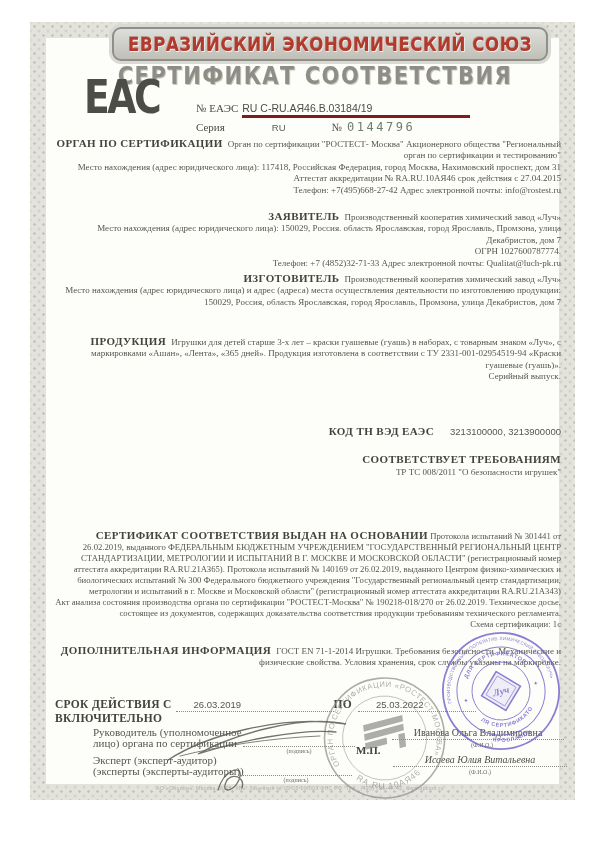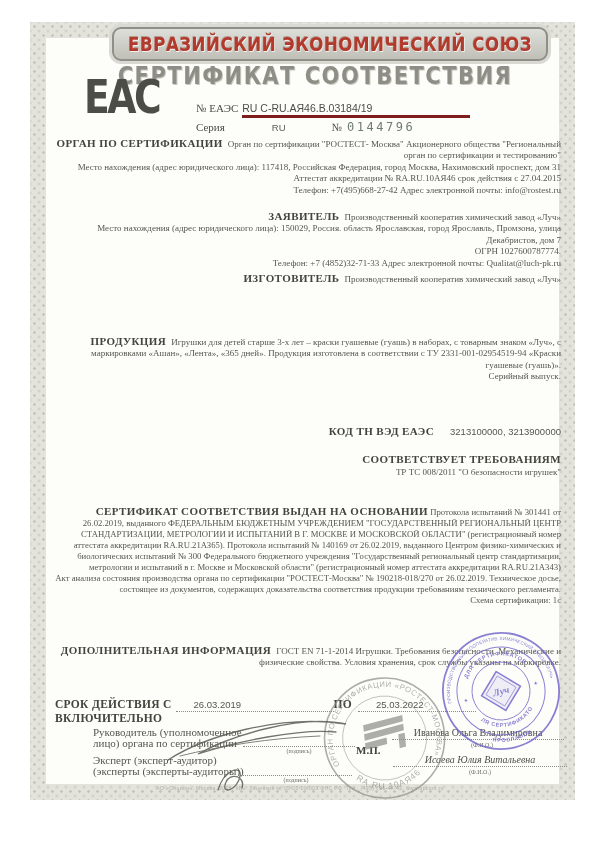--- a/index.html
+++ b/index.html
@@ -124,37 +124,38 @@
 
 <div class="sec" style="top:211px">
   <div class="t"><b class="h">ЗАЯВИТЕЛЬ</b><span class="t-inline">Производственный кооператив химический завод «Луч»</span></div>
   <div class="t">Место нахождения (адрес юридического лица): 150029, Россия. область Ярославская, город Ярославль, Промзона, улица Декабристов, дом 7</div>
   <div class="t">ОГРН 1027600787774.</div>
   <div class="t">Телефон: +7 (4852)32-71-33 Адрес электронной почты: Qualitat@luch-pk.ru</div>
 </div>
 
 <div class="sec" style="top:273px">
   <div class="t"><b class="h">ИЗГОТОВИТЕЛЬ</b><span class="t-inline">Производственный кооператив химический завод «Луч»</span></div>
+  <div class="t">Место нахождения (адрес юридического лица) и адрес (адреса) места осуществления деятельности по изготовлению продукции: 150029, Россия, область Ярославская, город Ярославль, Промзона, улица Декабристов, дом 7</div>
 </div>
 
 <div class="sec" style="top:336px">
   <div class="t"><b class="h">ПРОДУКЦИЯ</b><span class="t-inline">Игрушки для детей старше 3-х лет – краски гуашевые (гуашь) в наборах, с товарным знаком «Луч», с маркировками «Ашан», «Лента», «365 дней». Продукция изготовлена в соответствии с ТУ 2331-001-02954519-94 «Краски гуашевые (гуашь)».</span></div>
   <div class="t">Серийный выпуск.</div>
 </div>
 
 <div class="sec" style="top:421px">
   <div><b class="h">КОД ТН ВЭД ЕАЭС</b><span class="val-sans">3213100000, 3213900000</span></div>
 </div>
 
 <div class="sec" style="top:449px">
   <div><b class="h">СООТВЕТСТВУЕТ ТРЕБОВАНИЯМ</b></div>
   <div class="t">ТР ТС 008/2011 "О безопасности игрушек"</div>
 </div>
 
-<div class="sec" style="top:506px">
+<div class="sec" style="top:530px">
   <div class="t-sm"><b class="h">СЕРТИФИКАТ СООТВЕТСТВИЯ  ВЫДАН НА ОСНОВАНИИ</b> <span>Протокола испытаний № 301441 от 26.02.2019, выданного ФЕДЕРАЛЬНЫМ БЮДЖЕТНЫМ УЧРЕЖДЕНИЕМ "ГОСУДАРСТВЕННЫЙ РЕГИОНАЛЬНЫЙ ЦЕНТР СТАНДАРТИЗАЦИИ, МЕТРОЛОГИИ И ИСПЫТАНИЙ В Г. МОСКВЕ И МОСКОВСКОЙ ОБЛАСТИ" (регистрационный номер аттестата аккредитации RA.RU.21АЗ65). Протокола испытаний № 140169 от 26.02.2019, выданного Центром физико-химических и биологических испытаний № 300 Федерального бюджетного учреждения "Государственный региональный центр стандартизации, метрологии и испытаний в г. Москве и Московской области" (регистрационный номер аттестата аккредитации RA.RU.21А343)</span></div>
   <div class="t-sm">Акт анализа состояния производства органа по сертификации "РОСТЕСТ-Москва" № 190218-018/270 от 26.02.2019. Техническое досье, состоящее из документов, содержащих доказательства соответствия продукции требованиям технического регламента.</div>
   <div class="t-sm">Схема сертификации: 1с</div>
 </div>
 
 <div class="sec" style="top:645px">
   <div class="t"><b class="h">ДОПОЛНИТЕЛЬНАЯ ИНФОРМАЦИЯ</b><span class="t-inline">ГОСТ EN 71-1-2014 Игрушки. Требования безопасности. Механические и физические свойства. Условия хранения, срок службы указаны на маркировке.</span></div>
 </div>
 
 <div class="validity">

